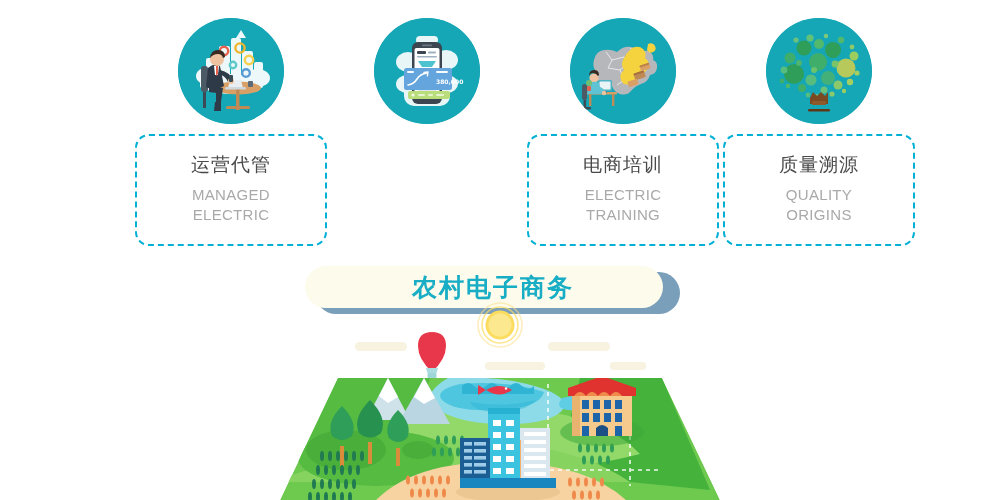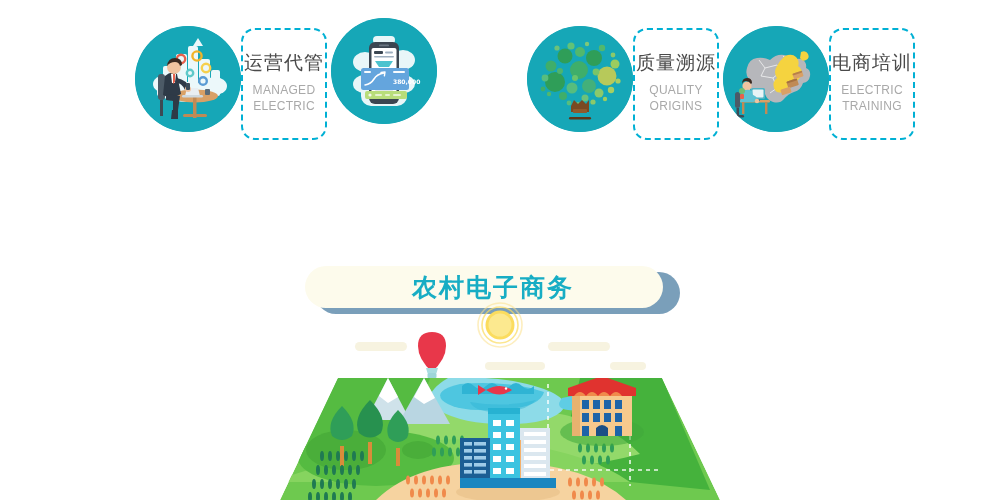--- a/index.html
+++ b/index.html
@@ -11,38 +11,38 @@
     overflow:hidden;
     position:relative;
   }
   .stage{position:absolute;left:0;top:0;width:1000px;height:500px;overflow:hidden;}
 
   
   .features{
     position:absolute;left:135px;top:18px;width:780px;height:230px;
     display:flex;justify-content:space-between;align-items:flex-start;
   }
-  .feature{width:192px;display:flex;flex-direction:row;align-items:center;}
+  .feature{width:192px;display:flex;flex-direction:column;align-items:center;}
   .icon-circle{
     width:106px;height:106px;border-radius:50%;
     background:#16a7b7;position:relative;overflow:hidden;flex:none;
   }
   .icon-circle svg{display:block;width:106px;height:106px;}
   .card{
     margin-top:10px;width:100%;height:112px;box-sizing:border-box;
     border:2px dashed #00b0d4;border-radius:14px;
     display:flex;flex-direction:column;align-items:center;justify-content:center;
     background:#ffffff;
   }
   .card-cn{
     font-size:19px;color:#4a4a4a;letter-spacing:1px;line-height:1.1;
     margin-bottom:9px;font-weight:400;
   }
   .card-en{
-    font-size:12px;color:#a9a9a9;line-height:1.33;text-align:center;
+    font-size:15px;color:#a9a9a9;line-height:1.33;text-align:center;
     letter-spacing:.3px;
   }
 
   
   .banner-wrap{position:absolute;left:305px;top:266px;width:375px;height:48px;}
   .banner-shadow{
     position:absolute;left:10px;top:6px;width:365px;height:42px;
     background:#7a9fba;border-radius:21px;
   }
   .banner-face{
@@ -173,20 +173,78 @@
           <path d="M50 54.5 l4 -0.6 l-0.6 4" fill="none" stroke="#ffffff" stroke-width="1.4" stroke-linecap="round" stroke-linejoin="round"></path>
 
           <rect x="34" y="73" width="42" height="8" rx="2" fill="#b8dd7a"></rect>
           <g fill="#ffffff" opacity="0.85">
             <circle cx="39" cy="77" r="1.6"></circle>
             <rect x="44" y="76.2" width="7" height="1.6" rx="0.8"></rect>
             <rect x="54" y="76.2" width="5" height="1.6" rx="0.8"></rect>
             <rect x="62" y="76.2" width="8" height="1.6" rx="0.8"></rect>
           </g>
         </svg>
+      </div>
+    </div>
+
+    <div class="feature">
+      <div class="icon-circle">
+        <svg viewBox="0 0 106 106" xmlns="http://www.w3.org/2000/svg">
+          <circle cx="53" cy="53" r="53" fill="#16a7b7"></circle>
+
+          <path d="M24 42 q2 -9 10 -10 q7 -1 13 2 q6 -6 14 -5 q6 1 9 6 q5 -4 10 -1 q4 3 3 8 q5 2 4 8 q-1 6 -7 7 q-2 7 -9 9 q-6 2 -10 7 q-4 5 -11 3 q-6 -2 -8 -8 q-8 1 -13 -4 q-5 -5 -3 -11 q-4 -4 -2 -11 z" fill="#b6b7bb"></path>
+
+          <g stroke="#ffffff" stroke-width="0.8" fill="none" opacity="0.85">
+            <path d="M36 34 l6 8 l-4 8"></path>
+            <path d="M42 42 l12 -3 l6 6"></path>
+            <path d="M38 50 l12 2 l6 -5"></path>
+            <path d="M50 52 l4 10 l-7 5"></path>
+            <path d="M56 40 l8 3 l2 9"></path>
+            <path d="M60 30 l6 5"></path>
+          </g>
+
+          <path d="M62 30 q7 -3 11 1 q4 4 2 9 q5 3 3 9 q-2 6 -8 8 q-3 7 -10 9 q-7 2 -9 -4 q-2 -6 3 -10 q-4 -6 0 -12 q3 -6 8 -10 z" fill="#f5d33f"></path>
+          <path d="M78 26 q5 -2 7 2 q2 4 -2 6 q-4 2 -6 -2 z" fill="#f5d33f"></path>
+
+          <g>
+            <rect x="64" y="54" width="11" height="7" rx="1" transform="rotate(-18 69 57)" fill="#c08a55"></rect>
+            <rect x="64" y="54" width="11" height="2" rx="1" transform="rotate(-18 69 57)" fill="#a6713f"></rect>
+            <rect x="70" y="46" width="10" height="6" rx="1" transform="rotate(-18 75 49)" fill="#d9a066"></rect>
+            <rect x="70" y="46" width="10" height="2" rx="1" transform="rotate(-18 75 49)" fill="#b88147"></rect>
+            <rect x="58" y="62" width="10" height="6" rx="1" transform="rotate(-18 63 65)" fill="#d9a066"></rect>
+          </g>
+
+          <rect x="17" y="74" width="30" height="2.6" rx="1" fill="#d9a066"></rect>
+          <rect x="19" y="76" width="2.4" height="12" fill="#c08a55"></rect>
+          <rect x="42" y="76" width="2.4" height="12" fill="#c08a55"></rect>
+
+          <rect x="28" y="62" width="14" height="11" rx="1.5" fill="#4fb3c4"></rect>
+          <rect x="29.5" y="63.5" width="11" height="8" rx="1" fill="#e9f4f6"></rect>
+          <rect x="33" y="73" width="4" height="2" fill="#3e8e9c"></rect>
+
+          <circle cx="24" cy="60" r="4.6" fill="#f0c3a0"></circle>
+          <path d="M19 58 q0 -6 5 -6 q5 0 5 5 l-1 1 q-2 -3 -5 -3 q-3 0 -4 3 z" fill="#3a2a22"></path>
+          <path d="M19 66 q5 -4 10 -1 l2 11 l-14 0 z" fill="#5fc3d4"></path>
+          <path d="M28 68 q6 2 7 6 l-3 2 q-2 -3 -6 -4 z" fill="#5fc3d4"></path>
+          <circle cx="34" cy="75" r="2.2" fill="#f0c3a0"></circle>
+
+          <rect x="12" y="66" width="5" height="16" rx="2.5" fill="#4c5a66"></rect>
+          <rect x="13.5" y="82" width="2.6" height="8" fill="#3d4a55"></rect>
+          <rect x="9" y="89" width="12" height="2.4" rx="1.2" fill="#3d4a55"></rect>
+
+          <rect x="17" y="68" width="4" height="5" rx="1" fill="#e8604c"></rect>
+          <circle cx="19" cy="65" r="3" fill="#6fbf73"></circle>
+        </svg>
+      </div>
+      <div class="card">
+        <div class="card-cn">电商培训</div>
+        <div class="card-en">
+          <div>ELECTRIC</div>
+          <div>TRAINING</div>
+        </div>
       </div>
     </div>
 
     <div class="feature">
       <div class="icon-circle">
         <svg viewBox="0 0 106 106" xmlns="http://www.w3.org/2000/svg">
           <circle cx="53" cy="53" r="53" fill="#16a7b7"></circle>
 
           <g>
             <circle cx="52" cy="44" r="9" fill="#3fae6a"></circle>
@@ -228,78 +286,20 @@
       </div>
       <div class="card">
         <div class="card-cn">质量溯源</div>
         <div class="card-en">
           <div>QUALITY</div>
           <div>ORIGINS</div>
         </div>
       </div>
     </div>
 
-    <div class="feature">
-      <div class="icon-circle">
-        <svg viewBox="0 0 106 106" xmlns="http://www.w3.org/2000/svg">
-          <circle cx="53" cy="53" r="53" fill="#16a7b7"></circle>
-
-          <path d="M24 42 q2 -9 10 -10 q7 -1 13 2 q6 -6 14 -5 q6 1 9 6 q5 -4 10 -1 q4 3 3 8 q5 2 4 8 q-1 6 -7 7 q-2 7 -9 9 q-6 2 -10 7 q-4 5 -11 3 q-6 -2 -8 -8 q-8 1 -13 -4 q-5 -5 -3 -11 q-4 -4 -2 -11 z" fill="#b6b7bb"></path>
-
-          <g stroke="#ffffff" stroke-width="0.8" fill="none" opacity="0.85">
-            <path d="M36 34 l6 8 l-4 8"></path>
-            <path d="M42 42 l12 -3 l6 6"></path>
-            <path d="M38 50 l12 2 l6 -5"></path>
-            <path d="M50 52 l4 10 l-7 5"></path>
-            <path d="M56 40 l8 3 l2 9"></path>
-            <path d="M60 30 l6 5"></path>
-          </g>
-
-          <path d="M62 30 q7 -3 11 1 q4 4 2 9 q5 3 3 9 q-2 6 -8 8 q-3 7 -10 9 q-7 2 -9 -4 q-2 -6 3 -10 q-4 -6 0 -12 q3 -6 8 -10 z" fill="#f5d33f"></path>
-          <path d="M78 26 q5 -2 7 2 q2 4 -2 6 q-4 2 -6 -2 z" fill="#f5d33f"></path>
-
-          <g>
-            <rect x="64" y="54" width="11" height="7" rx="1" transform="rotate(-18 69 57)" fill="#c08a55"></rect>
-            <rect x="64" y="54" width="11" height="2" rx="1" transform="rotate(-18 69 57)" fill="#a6713f"></rect>
-            <rect x="70" y="46" width="10" height="6" rx="1" transform="rotate(-18 75 49)" fill="#d9a066"></rect>
-            <rect x="70" y="46" width="10" height="2" rx="1" transform="rotate(-18 75 49)" fill="#b88147"></rect>
-            <rect x="58" y="62" width="10" height="6" rx="1" transform="rotate(-18 63 65)" fill="#d9a066"></rect>
-          </g>
-
-          <rect x="17" y="74" width="30" height="2.6" rx="1" fill="#d9a066"></rect>
-          <rect x="19" y="76" width="2.4" height="12" fill="#c08a55"></rect>
-          <rect x="42" y="76" width="2.4" height="12" fill="#c08a55"></rect>
-
-          <rect x="28" y="62" width="14" height="11" rx="1.5" fill="#4fb3c4"></rect>
-          <rect x="29.5" y="63.5" width="11" height="8" rx="1" fill="#e9f4f6"></rect>
-          <rect x="33" y="73" width="4" height="2" fill="#3e8e9c"></rect>
-
-          <circle cx="24" cy="60" r="4.6" fill="#f0c3a0"></circle>
-          <path d="M19 58 q0 -6 5 -6 q5 0 5 5 l-1 1 q-2 -3 -5 -3 q-3 0 -4 3 z" fill="#3a2a22"></path>
-          <path d="M19 66 q5 -4 10 -1 l2 11 l-14 0 z" fill="#5fc3d4"></path>
-          <path d="M28 68 q6 2 7 6 l-3 2 q-2 -3 -6 -4 z" fill="#5fc3d4"></path>
-          <circle cx="34" cy="75" r="2.2" fill="#f0c3a0"></circle>
-
-          <rect x="12" y="66" width="5" height="16" rx="2.5" fill="#4c5a66"></rect>
-          <rect x="13.5" y="82" width="2.6" height="8" fill="#3d4a55"></rect>
-          <rect x="9" y="89" width="12" height="2.4" rx="1.2" fill="#3d4a55"></rect>
-
-          <rect x="17" y="68" width="4" height="5" rx="1" fill="#e8604c"></rect>
-          <circle cx="19" cy="65" r="3" fill="#6fbf73"></circle>
-        </svg>
-      </div>
-      <div class="card">
-        <div class="card-cn">电商培训</div>
-        <div class="card-en">
-          <div>ELECTRIC</div>
-          <div>TRAINING</div>
-        </div>
-      </div>
-    </div>
-
   </div>
 
   <div class="banner-wrap">
     <div class="banner-shadow"></div>
     <div class="banner-face">
       <span class="banner-title">农村电子商务</span>
     </div>
   </div>
 
   <div class="scene">

